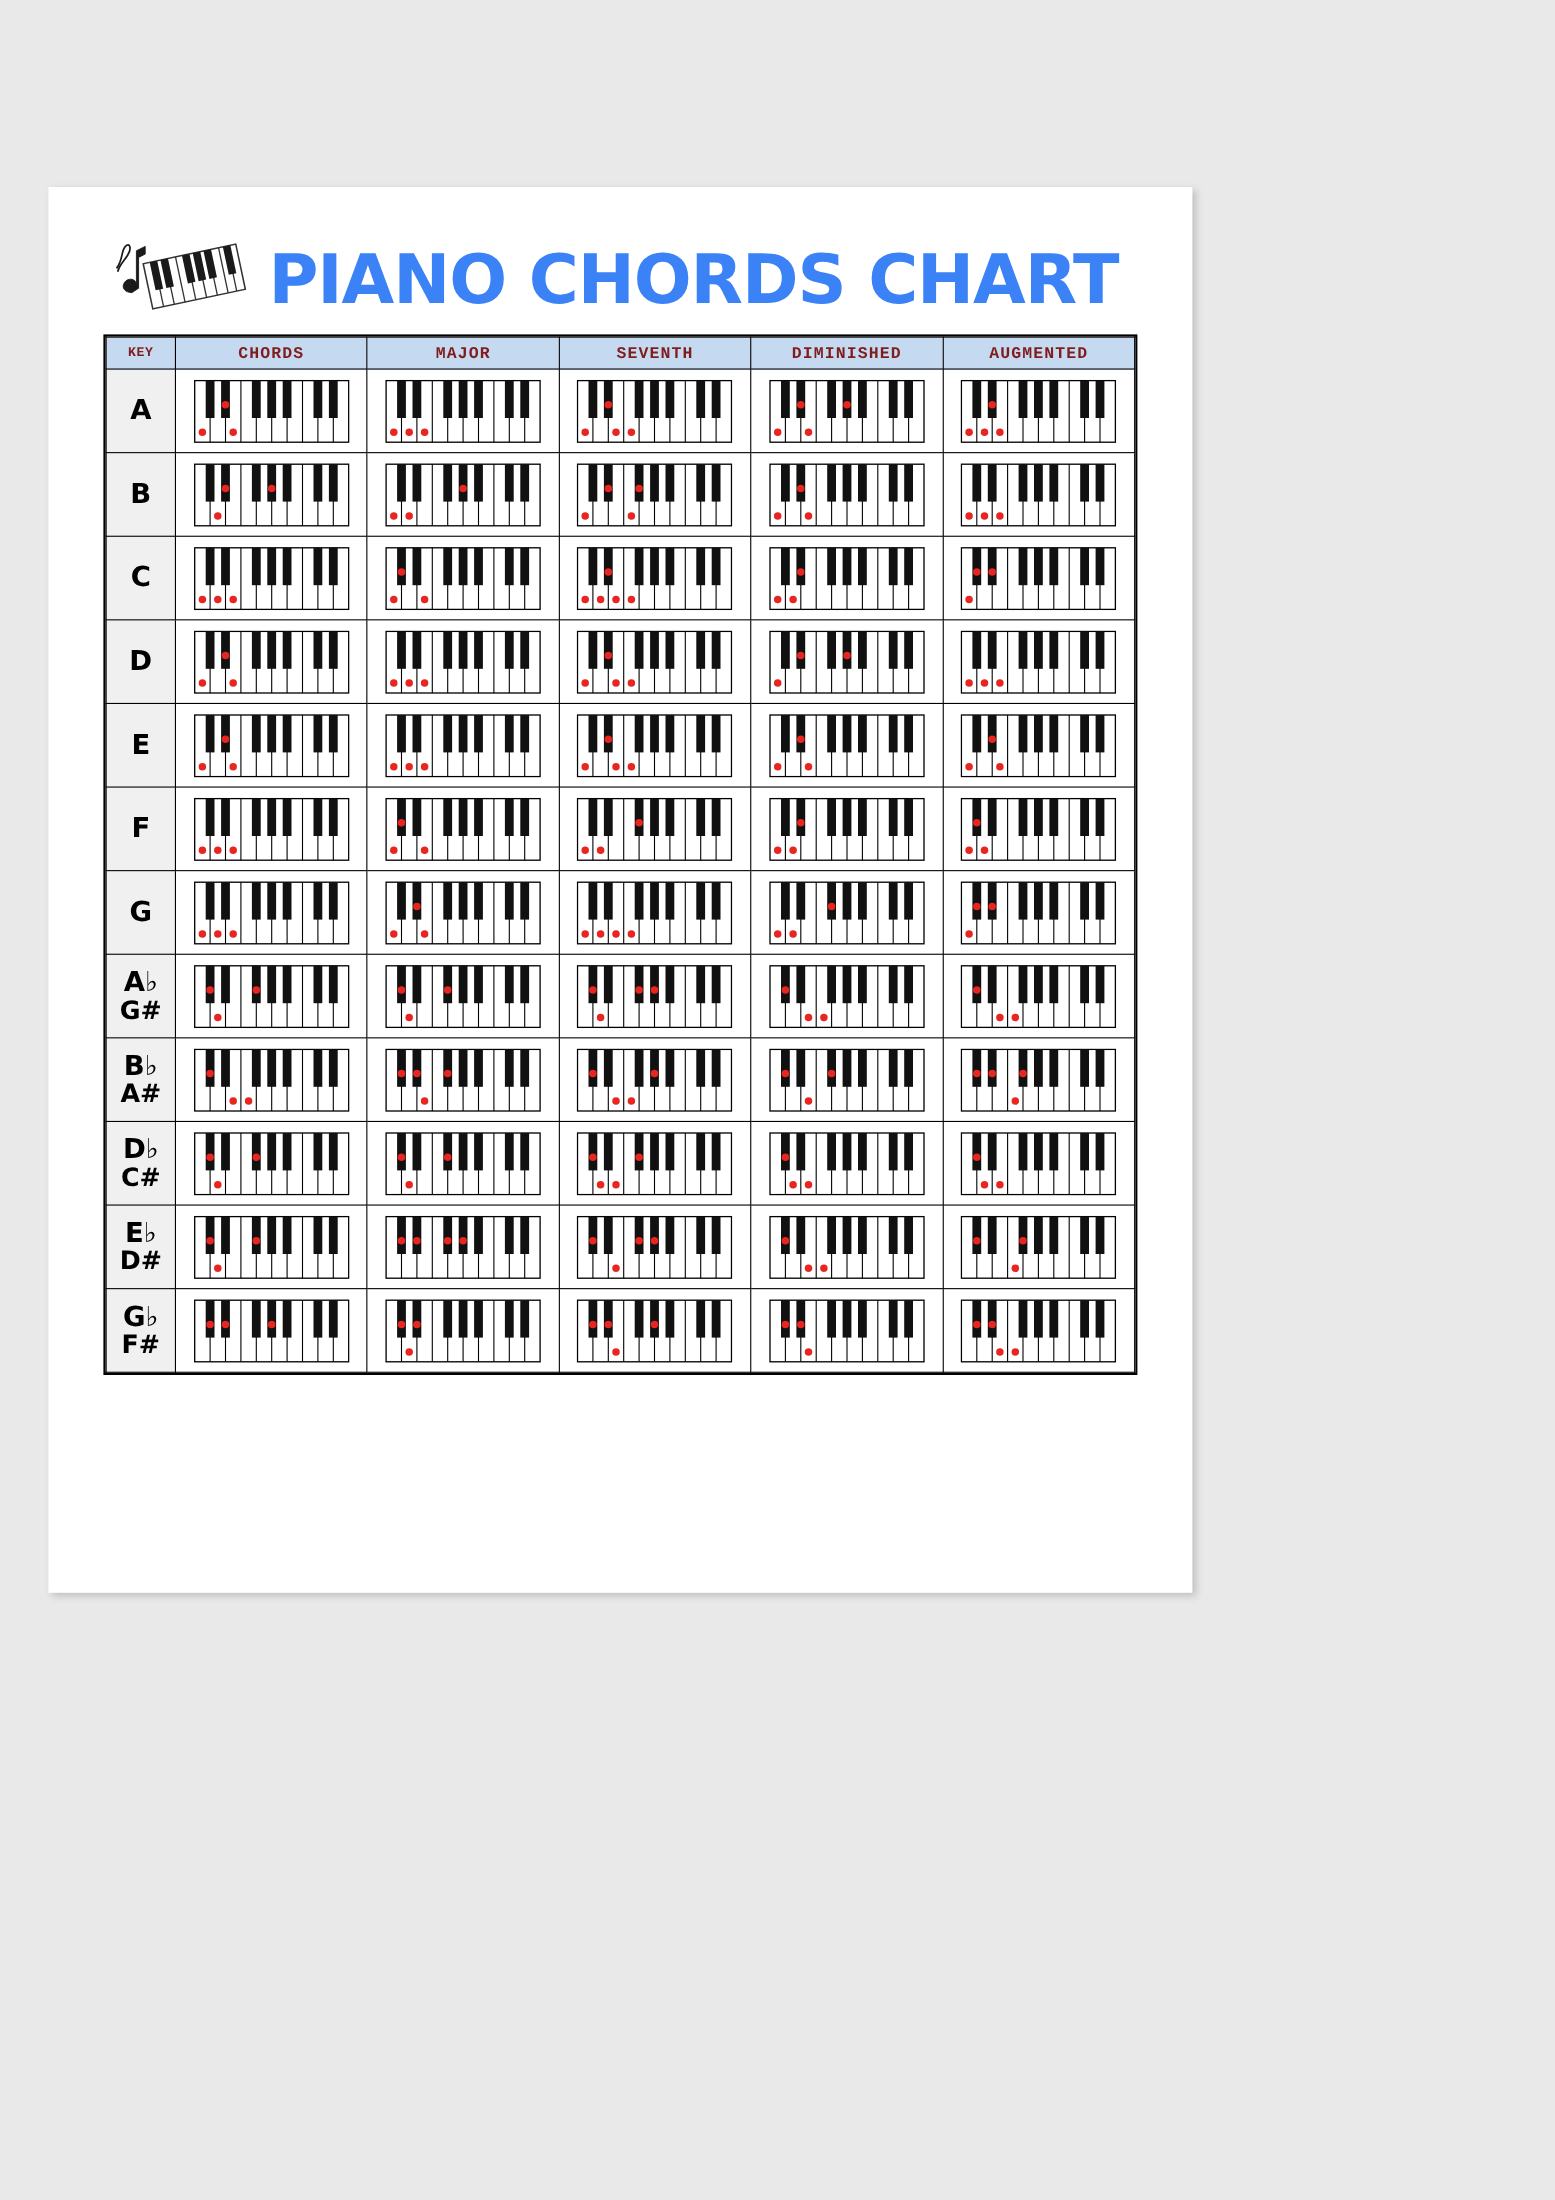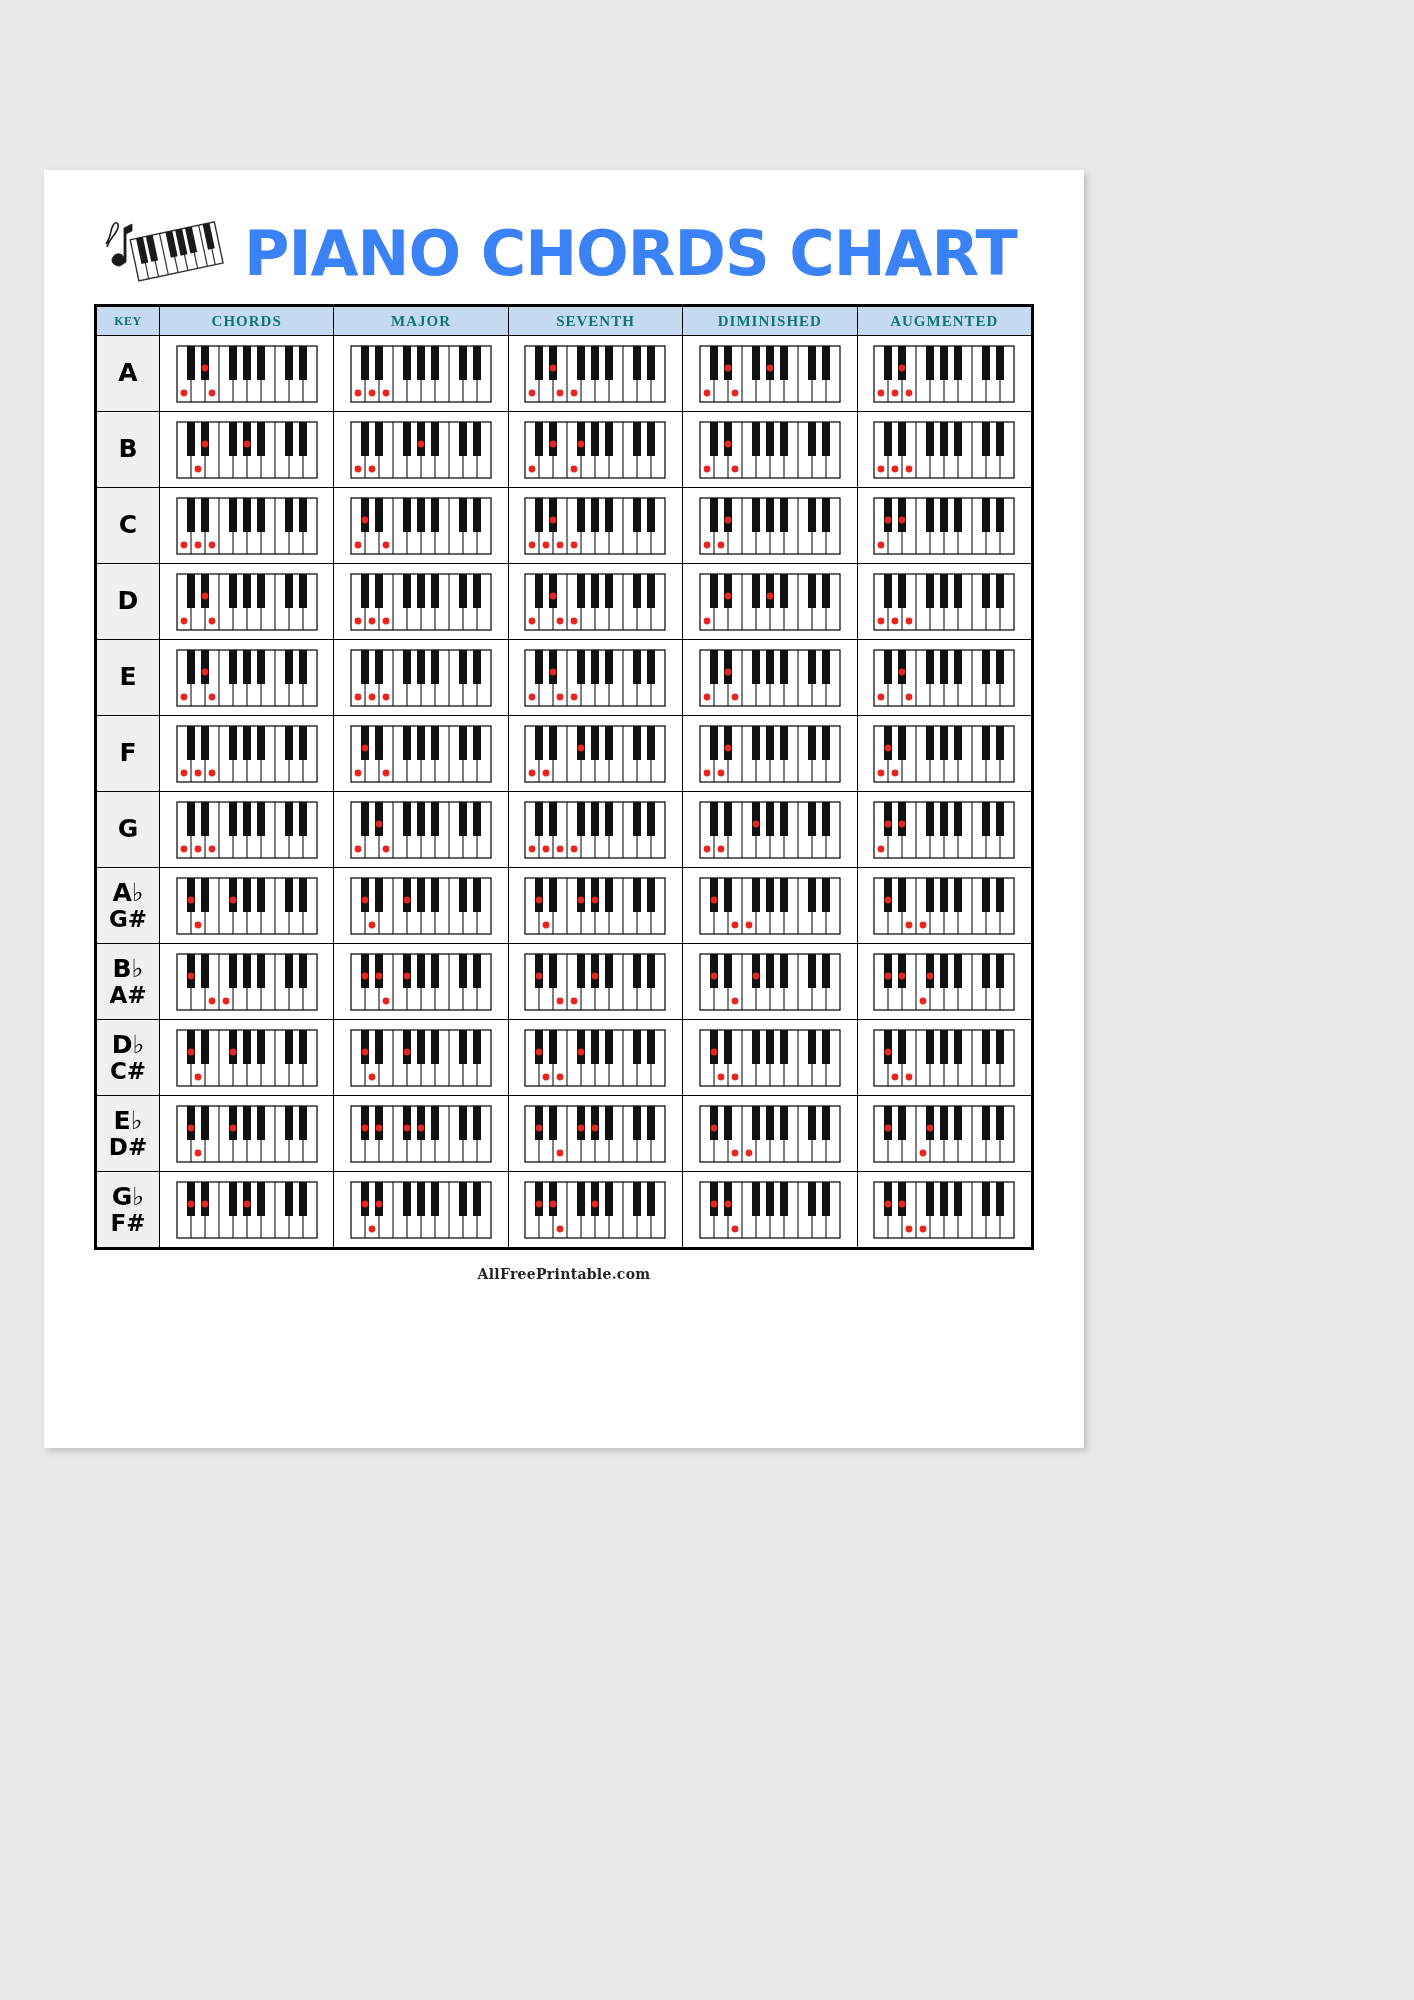--- a/index.html
+++ b/index.html
@@ -56,26 +56,26 @@
     width: 100%;
     table-layout: fixed;
   }
   table.chart th, table.chart td {
     border: 1px solid #000;
     padding: 0;
     margin: 0;
   }
   thead th {
     background: #c5d9f1;
-    font-family: Liberation Serif, serif;
+    font-family: Liberation Mono, monospace;
     font-size: 15px;
     font-weight: bold;
     letter-spacing: 1px;
     height: 28px;
-    color: #0f766e;
+    color: #7f1d1d;
     text-align: center;
   }
   th.key-head { width: 62px; font-size: 12px; letter-spacing: 0.5px;}
   td.key-cell {
     width: 62px;
     background: #f0f0f0;
     text-align: center;
     vertical-align: middle;
     font-family: "DejaVu Sans", sans-serif;
     font-weight: bold;
@@ -1648,16 +1648,15 @@
                   <circle cx="50" cy="48" r="3.4" fill="#e8251f"></circle>
                   <circle cx="15" cy="23" r="3.4" fill="#e8251f"></circle>
                   <circle cx="29" cy="23" r="3.4" fill="#e8251f"></circle>
                 </svg>
               </td>
             </tr>
           </tbody>
       </table>
     </div>
 
-    <div class="footer">AllFreePrintable.com</div>
 
   </div>
 </div>
 
 </body></html>

